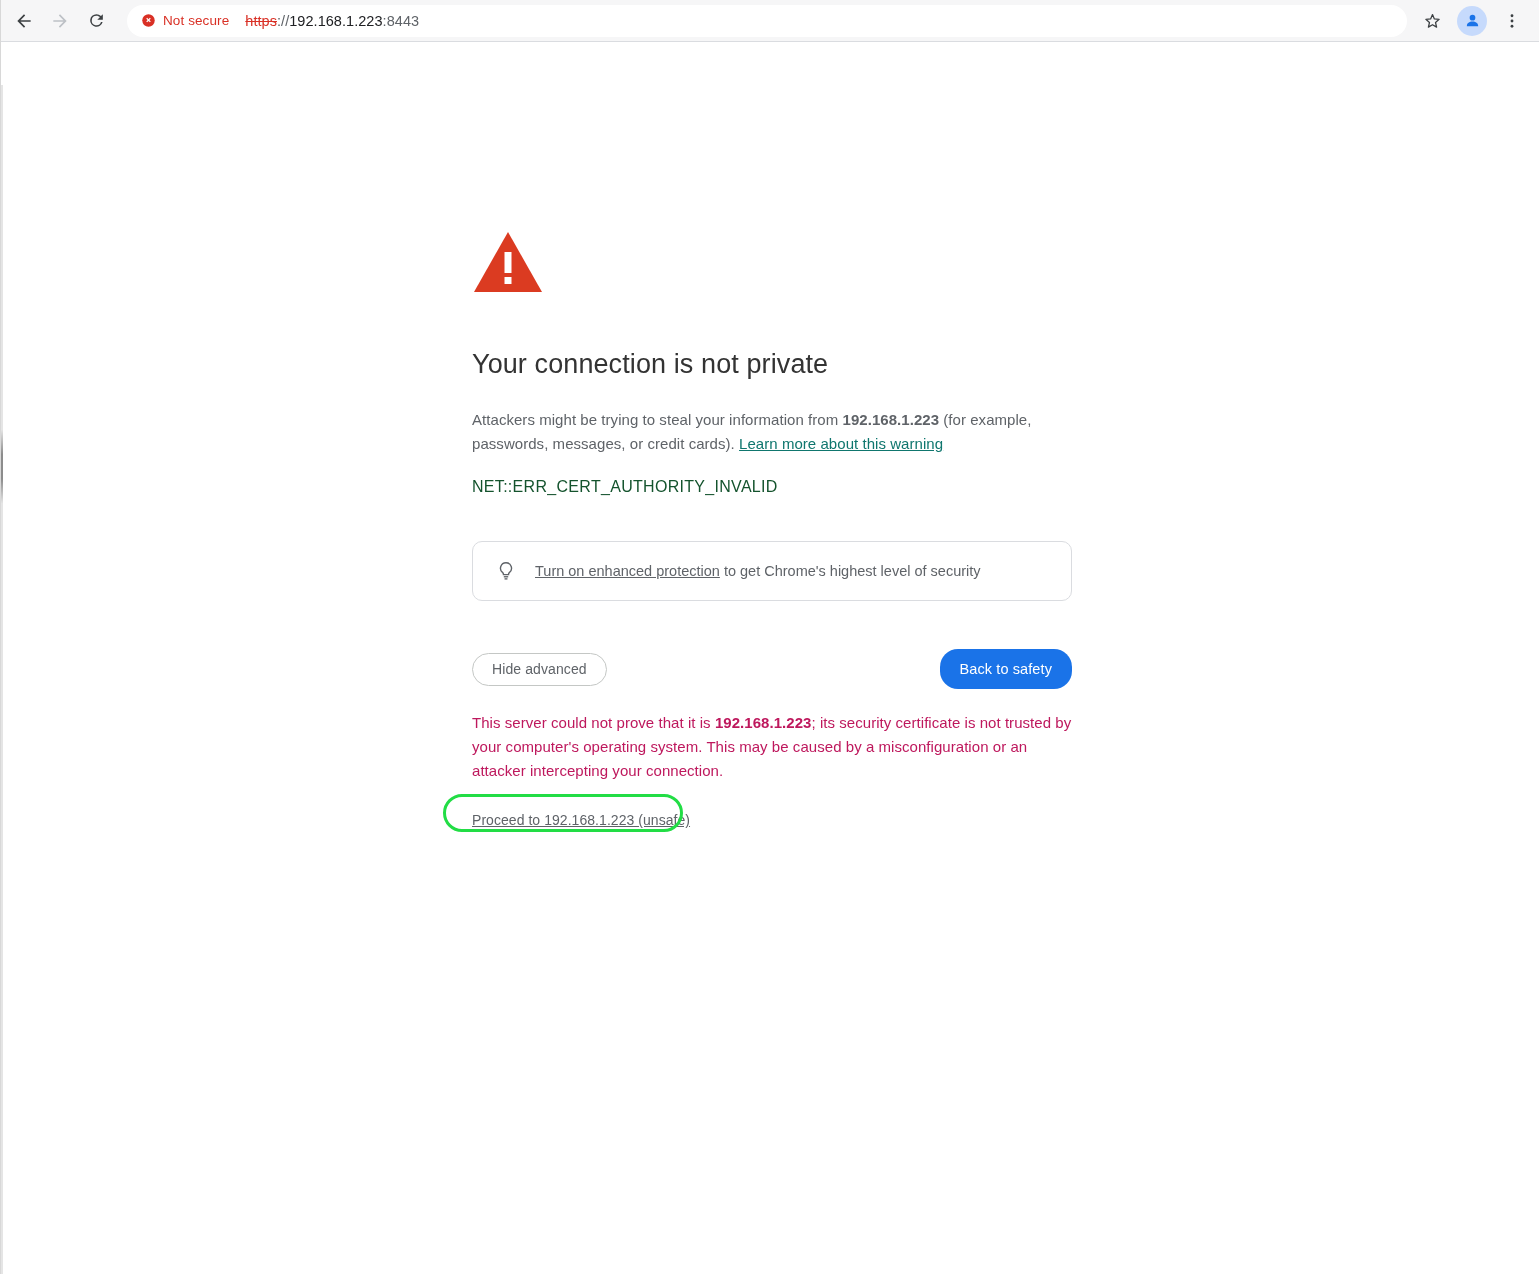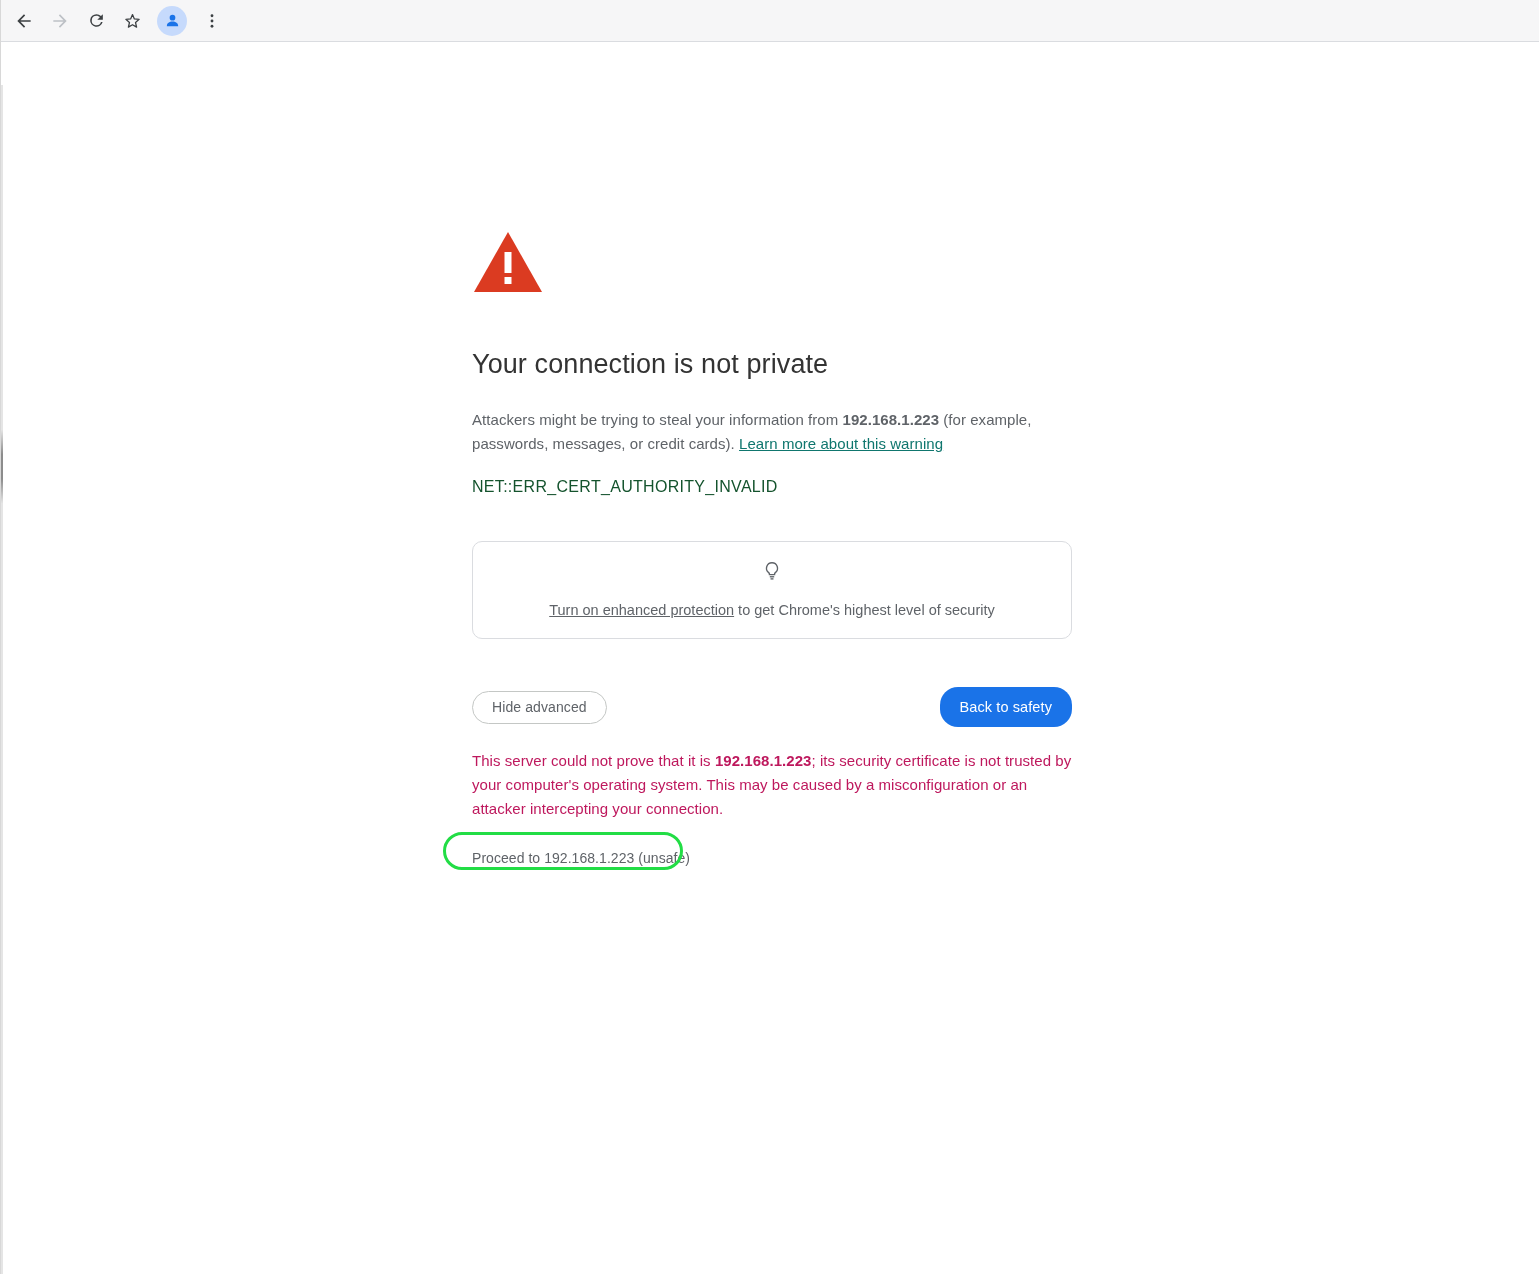--- a/index.html
+++ b/index.html
@@ -183,21 +183,20 @@
   .enhanced-box {
     margin-top: 45px;
     width: 600px;
     border: 1px solid #dadce0;
     border-radius: 10px;
     padding: 18px 22px;
     display: flex;
     align-items: center;
     gap: 18px;
     cursor: default;
-    flex-direction: column;
   }
   .bulb-icon { flex: none; width: 22px; height: 22px; }
   .enhanced-text {
     font-size: 14.5px;
     color: #5f6368;
     line-height: 20px;
   }
   .enhanced-text a {
     color: #5f6368;
     text-decoration: underline;
@@ -251,20 +250,21 @@
   .advanced-text b { font-weight: bold; }
 
   .proceed-wrap {
     position: relative;
     margin-top: 28px;
     display: inline-block;
   }
   .proceed-link {
     font-size: 14px;
     color: #5f6368;
+    text-decoration: underline;
     cursor: pointer;
     letter-spacing: 0.05px;
   }
   .annotation-ring {
     position: absolute;
     left: -29px;
     top: -17px;
     width: 240px;
     height: 38px;
     border: 3px solid #22dd45;
@@ -302,20 +302,32 @@
         <path d="M4 11h12.2l-5.6-5.6L12 4l8 8-8 8-1.4-1.4 5.6-5.6H4z" fill="#bdc1c6"></path>
       </svg>
     </button>
 
     <button class="nav-btn">
       <svg width="19" height="19" viewBox="0 0 24 24">
         <path d="M17.65 6.35A7.958 7.958 0 0 0 12 4a8 8 0 1 0 7.73 10h-2.08A6 6 0 1 1 12 6c1.66 0 3.14.69 4.22 1.78L13 11h7V4z" fill="#3c4043"></path>
       </svg>
     </button>
 
+    <div class="omnibox">
+      <div class="not-secure-chip">
+        <svg class="not-secure-icon" viewBox="0 0 24 24">
+          <circle cx="12" cy="12" r="10" fill="#d93025"></circle>
+          <path d="M15.6 9.1l-1.4-1.4L12 9.9 9.8 7.7 8.4 9.1l2.2 2.2-2.2 2.2 1.4 1.4 2.2-2.2 2.2 2.2 1.4-1.4-2.2-2.2z" fill="#ffffff"></path>
+        </svg>
+        <span class="not-secure-text">Not secure</span>
+      </div>
+      <div class="url-text">
+        <span class="url-scheme">https</span><span class="url-sep">://</span><span>192.168.1.223</span><span class="url-port">:8443</span>
+      </div>
+    </div>
 
     <div class="toolbar-right">
       <button class="icon-btn">
         <svg width="19" height="19" viewBox="0 0 24 24">
           <path d="M12 17.27l-5.18 3.13 1.37-5.89-4.57-3.96 6.02-.52L12 4.5l2.36 5.53 6.02.52-4.57 3.96 1.37 5.89z" fill="none" stroke="#3c4043" stroke-width="1.6" stroke-linejoin="round"></path>
         </svg>
       </button>
 
       <div class="avatar-btn">
         <svg width="17" height="17" viewBox="0 0 24 24">

